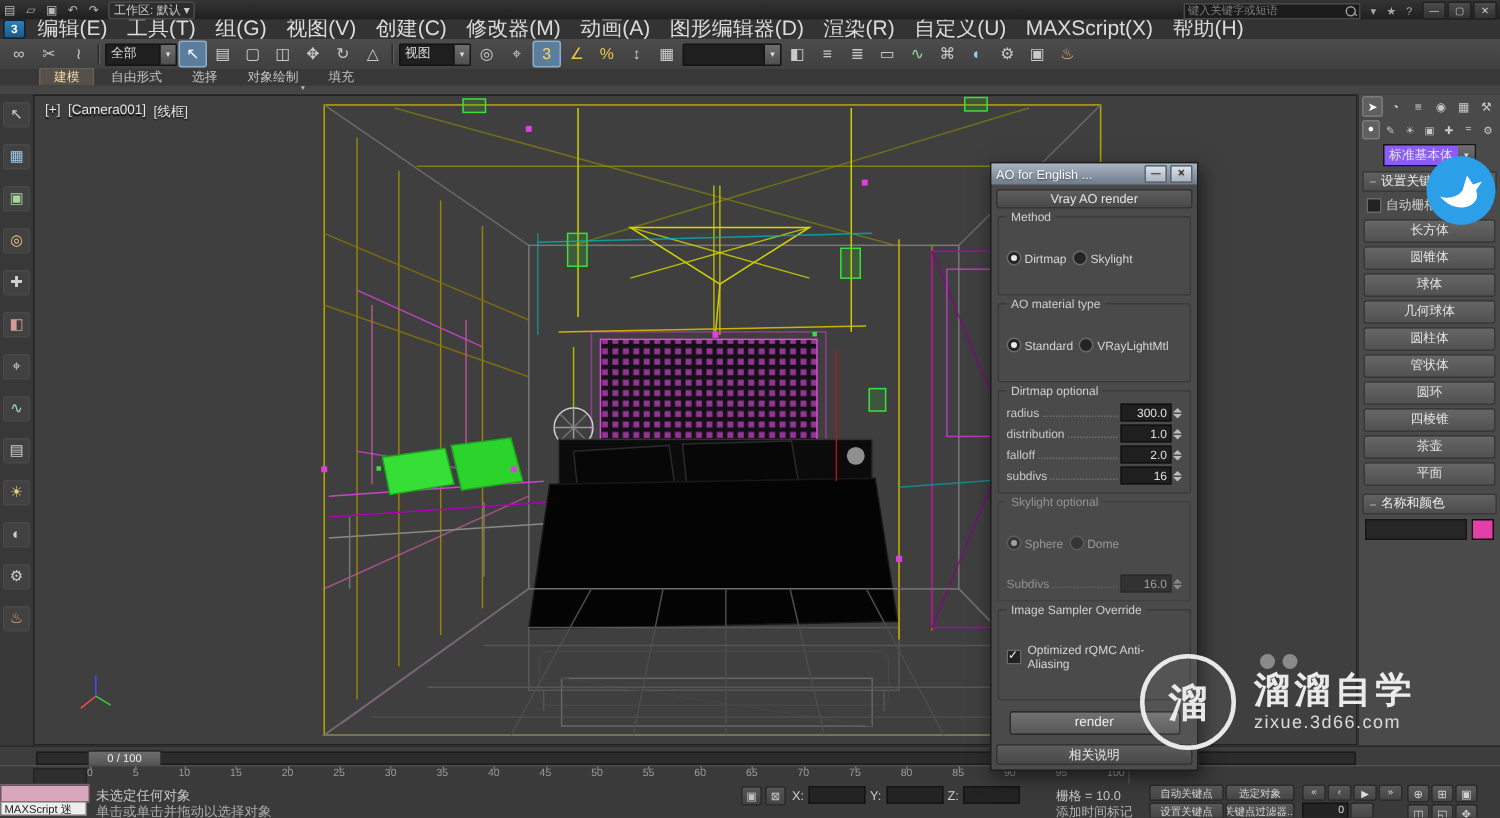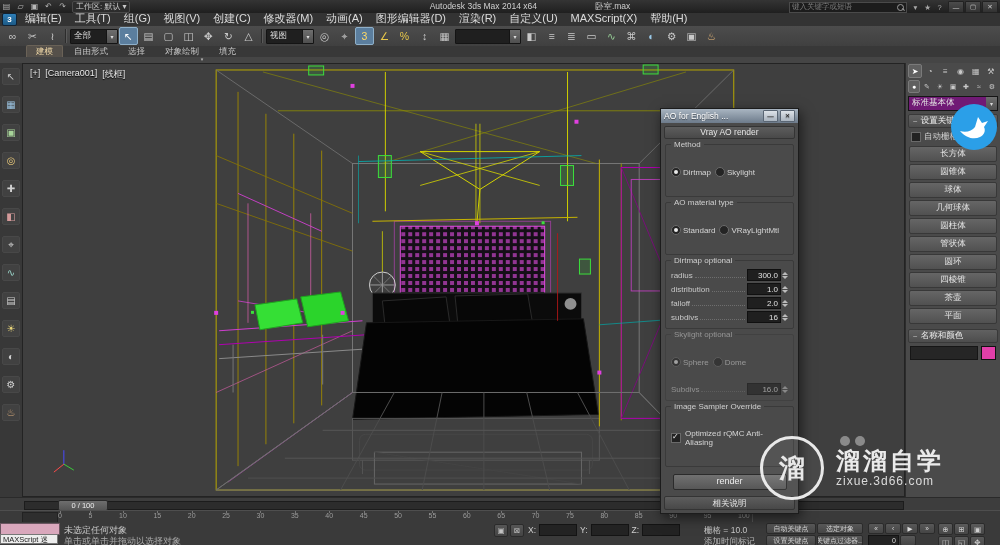--- a/index.html
+++ b/index.html
@@ -18,21 +18,21 @@
   .searchbox .ph{color:#7d7d7d;font-size:7.5px;overflow:hidden;white-space:nowrap}
   .mag{width:5px;height:5px;border:1px solid #9a9a9a;border-radius:50%;position:relative;flex:none}
   .mag::after{content:"";position:absolute;left:4px;top:4px;width:3px;height:1px;background:#9a9a9a;transform:rotate(45deg)}
   .icico{width:11px;height:10px;display:flex;align-items:center;justify-content:center;color:#a8a8a8;font-size:7.5px}
   .wbtn{width:14px;height:10px;display:flex;align-items:center;justify-content:center;background:linear-gradient(#4c4c4c,#323232);
     border:1px solid #222;color:#ccc;font-size:6.5px;border-radius:1px}
   
   .menubar{position:absolute;left:0;top:13px;width:1000px;height:13px;background:#333;display:flex;align-items:center;border-bottom:1px solid #272727}
   .appbtn{width:13px;height:11px;margin:0 2px;background:linear-gradient(#2e7fb8,#1d5a86);border:1px solid #123;
     color:#fff;font-size:8px;font-weight:bold;display:flex;align-items:center;justify-content:center;border-radius:2px}
-  .menu-item{padding:0 6px;height:15px;line-height:13px;color:#dcdcdc;font-size:11px;white-space:nowrap}
+  .menu-item{padding:0 6px;height:15px;line-height:13px;color:#dcdcdc;font-size:14px;white-space:nowrap}
   
   .toolbar{position:absolute;left:0;top:26px;width:1000px;height:20px;background:linear-gradient(#4c4c4c,#404040);
     border-bottom:1px solid #2b2b2b;display:flex;align-items:center;padding-left:3px;gap:1px}
   .tbtn{width:17px;height:16px;display:flex;align-items:center;justify-content:center;color:#c9c9c9;font-size:10.5px;
     border:1px solid transparent;border-radius:2px;flex:none}
   .tbtn.active{background:#5b7e9e;border-color:#8fb0c9;color:#fff}
   .sep{width:1px;height:14px;background:#2c2c2c;border-right:1px solid #5a5a5a;margin:0 2px;flex:none}
   .combo{height:13px;background:#1f1f1f;border:1px solid #141414;display:flex;align-items:center;flex:none;border-radius:1px}
   .combo .ct{flex:1;font-size:8.5px;color:#ddd;padding:0 3px;white-space:nowrap;overflow:hidden}
   .combo .dd{width:10px;height:100%;background:linear-gradient(#6e6e6e,#4f4f4f);border-left:1px solid #141414;
@@ -51,21 +51,21 @@
   
   .viewport{position:absolute;left:22px;top:63px;width:883px;height:434px;background:#3f3f3f;border:1px solid #232323;box-sizing:border-box}
   .scene{position:absolute;left:0;top:0}
   .vplabel{position:absolute;left:7px;top:4px;display:flex;gap:5px;font-size:9px;color:#e8e8e8;text-shadow:0 1px 1px #000}
   
   .cpanel{position:absolute;left:905px;top:63px;width:95px;height:434px;background:#4a4a4a;border-left:1px solid #2c2c2c;box-sizing:border-box}
   .ctabs{display:flex;padding:1px 2px;gap:1px}
   .ctab{width:14px;height:12px;display:flex;align-items:center;justify-content:center;font-size:8px;color:#c9c9c9;border:1px solid transparent;border-radius:2px}
   .ctab.active{background:#606060;border-color:#7a7a7a;color:#fff}
   .ctab.sm{width:12px;height:11px;font-size:7px}
-  .cat{margin:2px 2px;height:13px;background:#701a75;border:1px solid #151515;display:flex;align-items:flex-start}
+  .cat{margin:2px 16px;height:13px;background:#8b5cf6;border:1px solid #151515;display:flex;align-items:center}
   .cat .ct{flex:1;font-size:8.5px;color:#e4e4e4;padding-left:3px;white-space:nowrap}
   .cat .dd{width:11px;height:100%;background:linear-gradient(#6e6e6e,#4f4f4f);display:flex;align-items:center;justify-content:center;font-size:6px}
   .roll{height:12px;margin:3px 2px 0;background:linear-gradient(#616161,#4d4d4d);border:1px solid #393939;border-radius:2px;
     display:flex;align-items:center;gap:3px;padding:0 4px;font-size:8.5px;color:#ececec}
   .roll .mins{font-size:8px;color:#bdbdbd}
   .agrow{display:flex;align-items:center;gap:3px;margin:3px 5px 1px;font-size:8.5px;color:#d0d0d0}
   .chk{width:8px;height:8px;background:#222;border:1px solid #6a6a6a;position:relative;flex:none}
   .chk.sel::after{content:"✓";position:absolute;left:0;top:-2px;font-size:8px;color:#eee}
   .obj-grid{display:grid;grid-template-columns:1fr;gap:2px;padding:2px 3px}
   .obj-btn{height:14px;background:linear-gradient(#666,#515151);border:1px solid #383838;border-radius:2px;
@@ -161,24 +161,20 @@
   <span class="qbtn">▤</span>
       <span class="qbtn">▱</span>
       <span class="qbtn">▣</span>
       <span class="qbtn">↶</span>
       <span class="qbtn">↷</span>
     </div>
   <div class="workspace">
     <span>工作区: 默认</span>
     <span>▾</span>
   </div>
-  <div class="titles">
-    <span>Autodesk 3ds Max  2014 x64</span>
-    <span>卧室.max</span>
-  </div>
   <div class="infocenter">
     <div class="searchbox">
       <span class="ph">键入关键字或短语</span>
       <span class="mag"></span>
     </div>
     <div class="grp">
 
     <span class="icico">▾</span>
         <span class="icico">★</span>
         <span class="icico">?</span>

